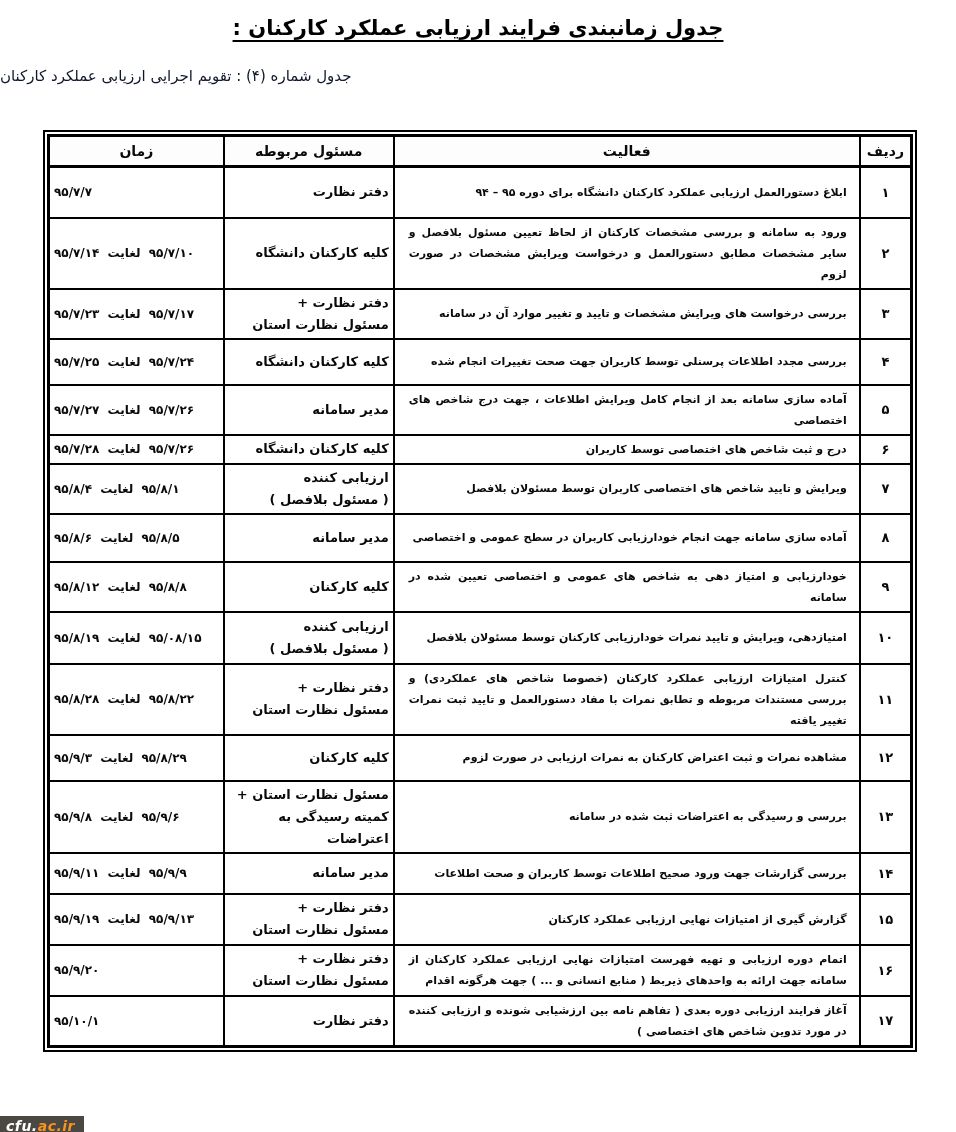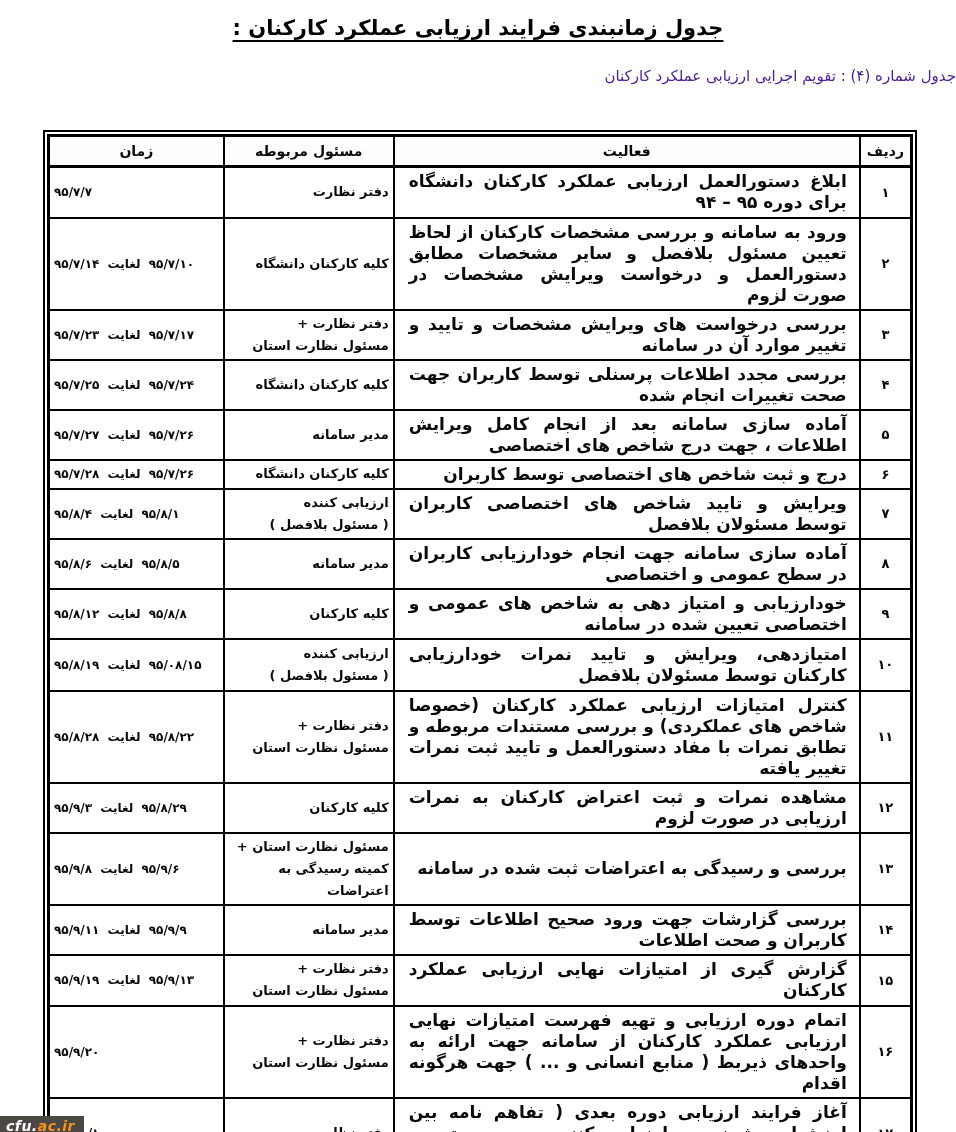--- a/index.html
+++ b/index.html
@@ -20,24 +20,24 @@
     text-align: center;
     font-size: 21px;
     font-weight: 700;
     text-decoration: underline;
     text-decoration-thickness: 2px;
     text-underline-offset: 5px;
     color: #000000;
   }
   .page-subtitle {
     margin-top: 27px;
-    text-align: right;
+    text-align: left;
     font-size: 15px;
     font-weight: 400;
-    color: #4c1d95;
+    color: #0f172a;
   }
 
   
   .table-frame {
     position: absolute;
     top: 114px;
     right: 39px;           
     width: 874px;
     border: 2px solid #000;
     padding: 2px;
@@ -66,21 +66,21 @@
   .col-resp       { width: 19.7%; }
   .col-time       { width: 20.3%; }
 
   td.cell-num {
     text-align: center;
     font-size: 13px;
     font-weight: 700;
   }
   td.cell-activity {
     text-align: justify;
-    font-size: 17px;
+    font-size: 11px;
     font-weight: 700;
     line-height: 21px;
     padding: 3px 12px 3px 14px;
   }
   td.cell-resp {
     text-align: right;
     font-size: 13px;
     font-weight: 700;
     line-height: 22px;
     white-space: pre-line;

